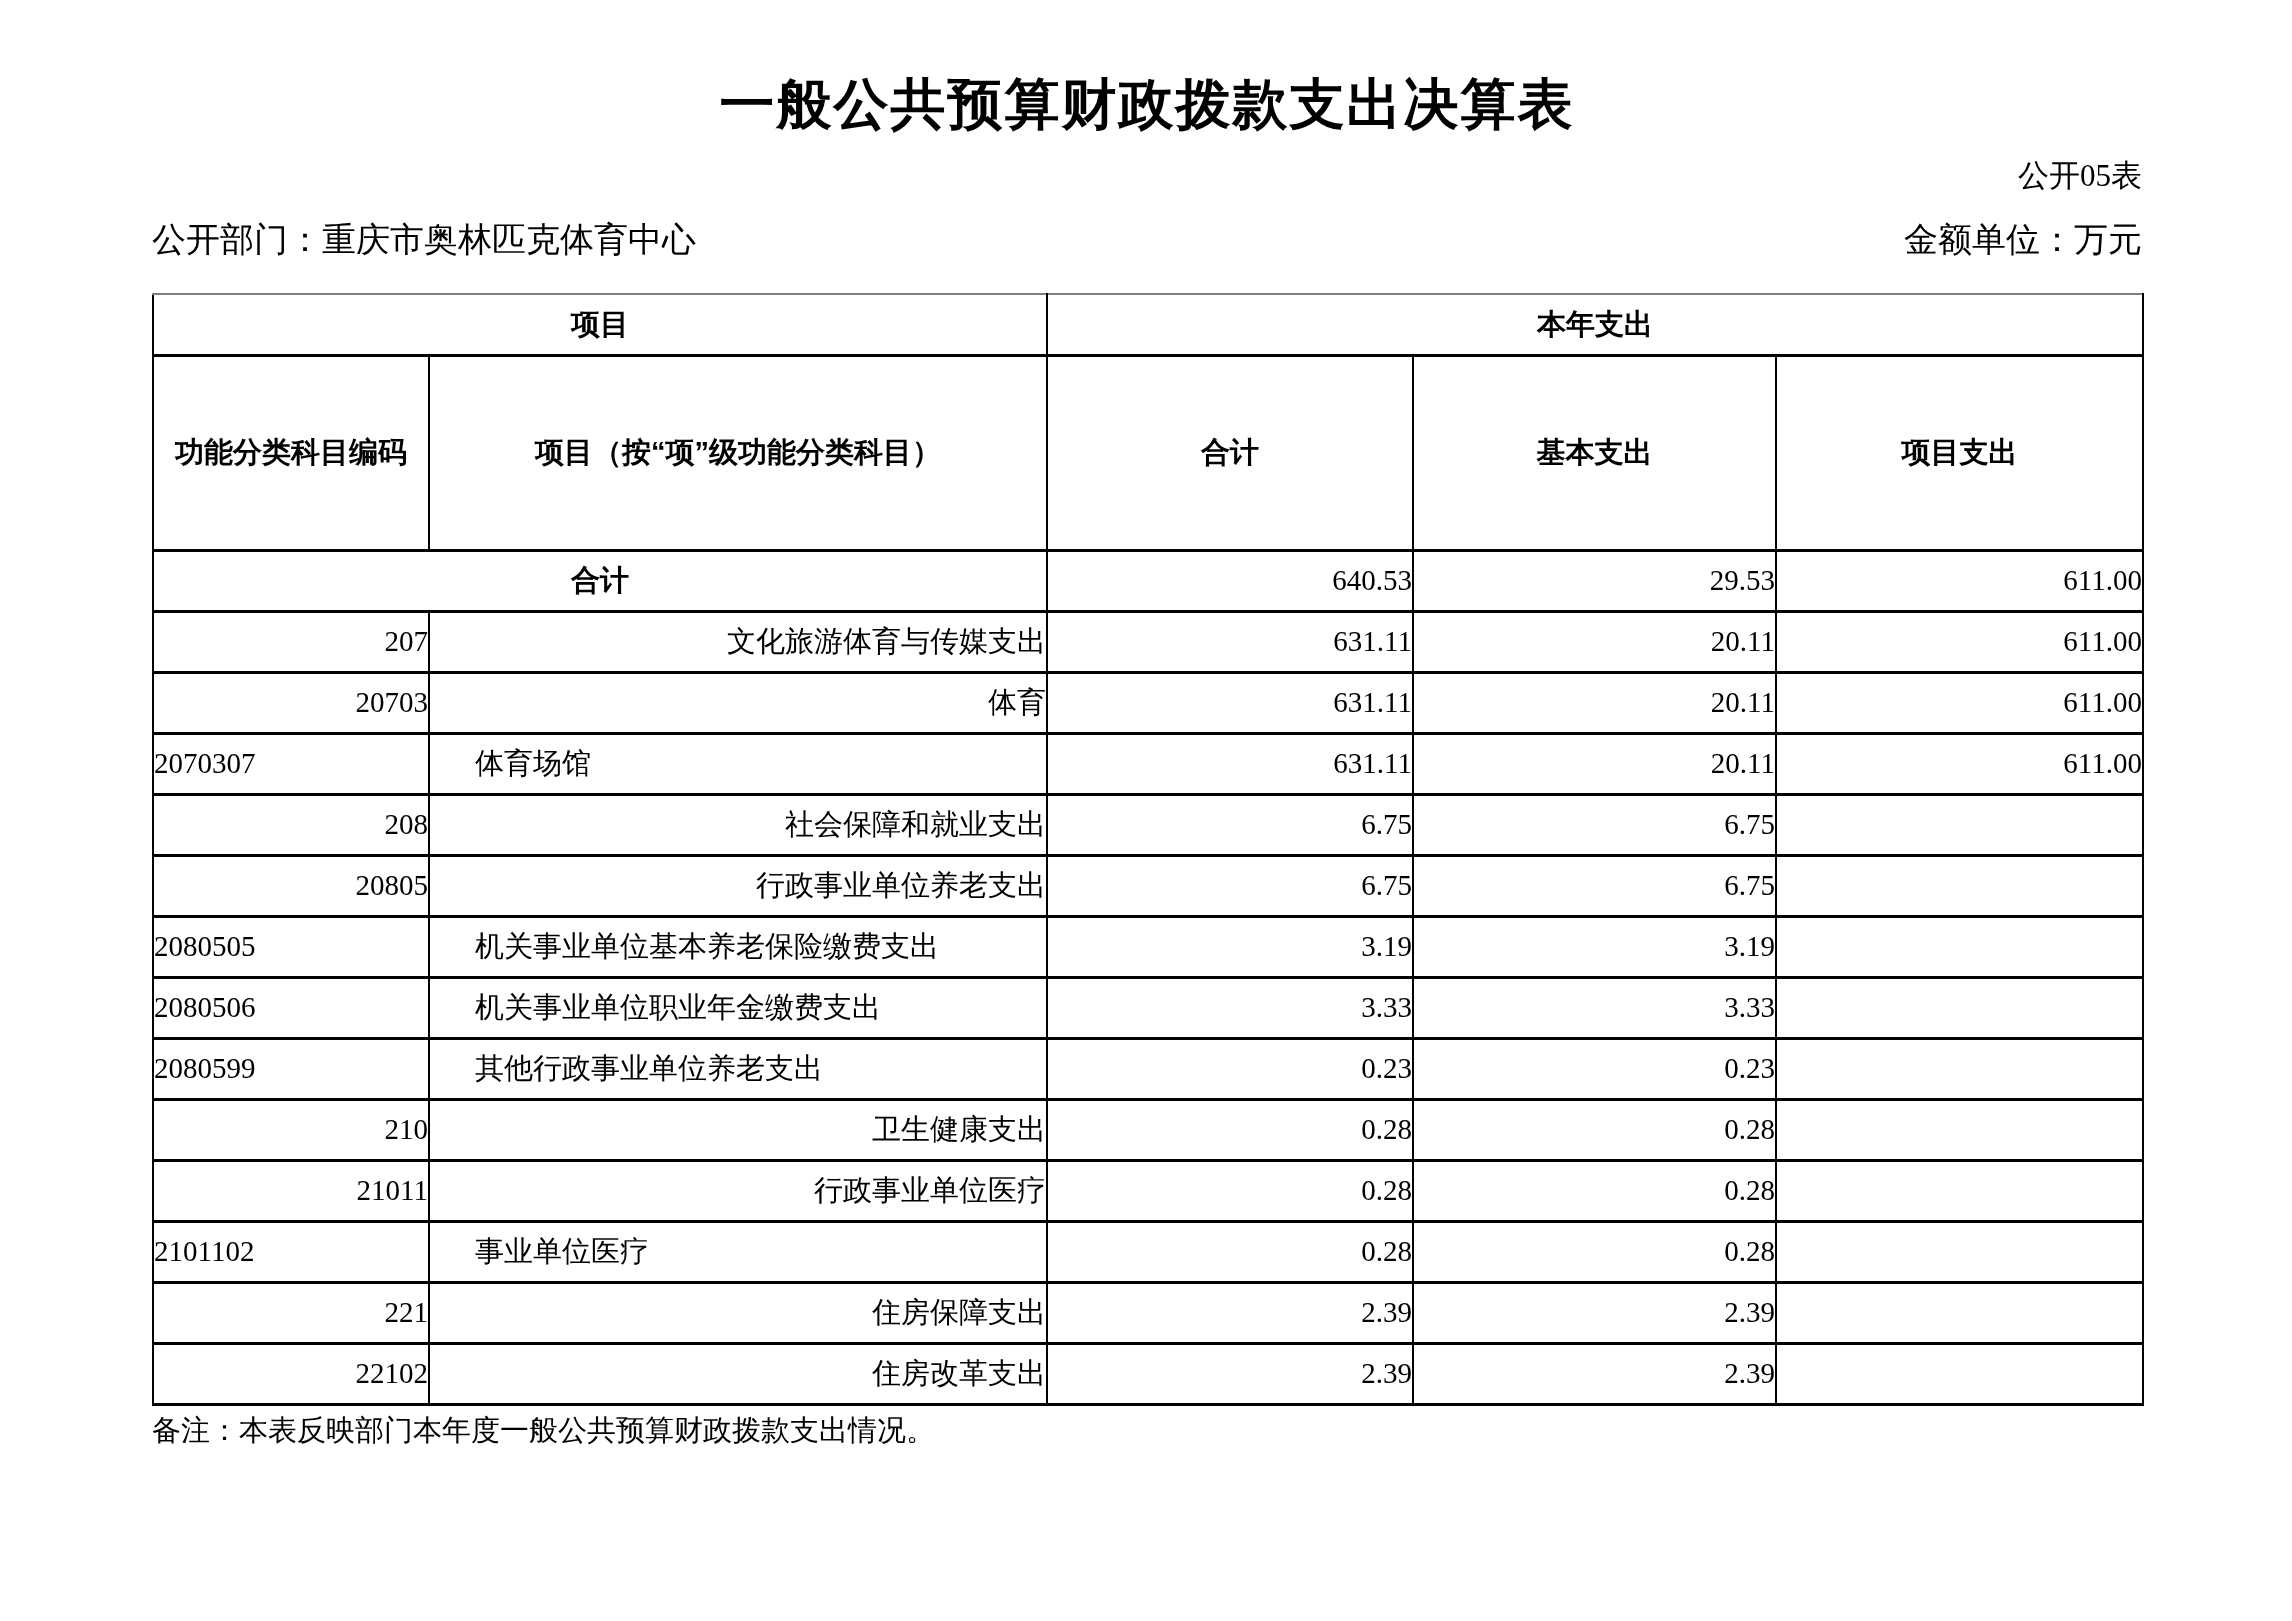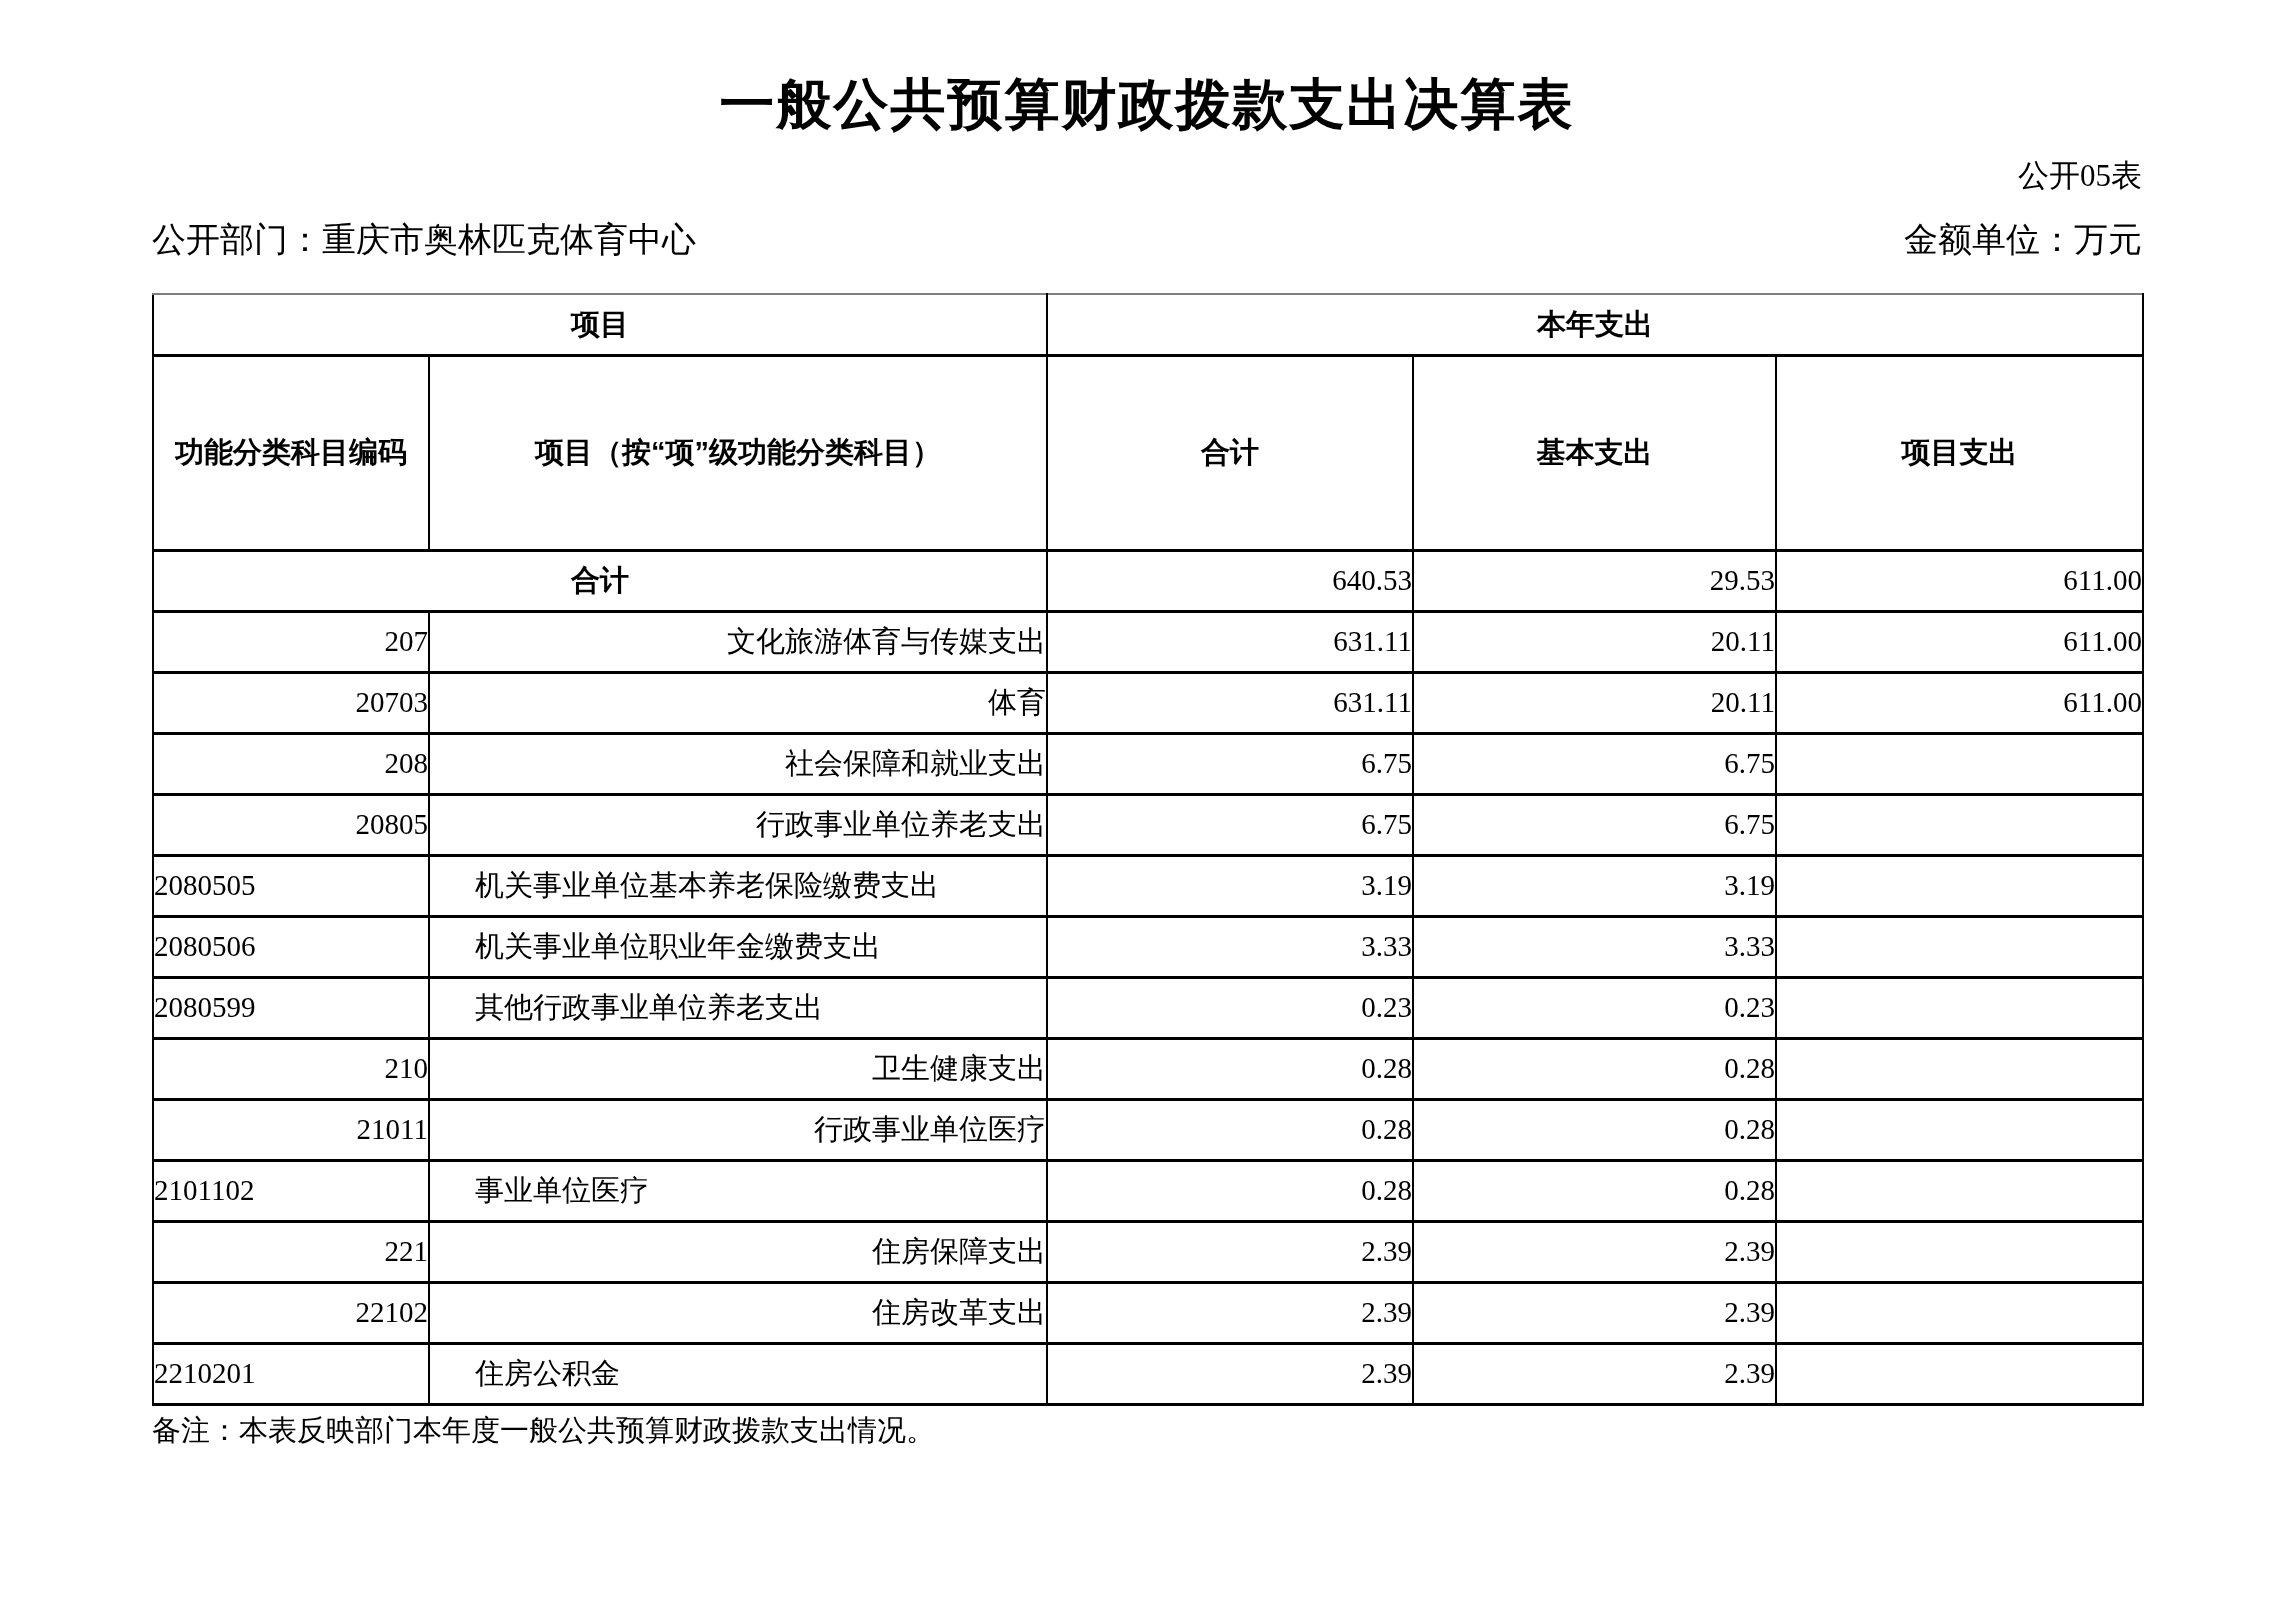--- a/index.html
+++ b/index.html
@@ -160,20 +160,27 @@
           <td class="num-cell">20.11</td>
           <td class="num-cell">611.00</td>
         </tr>
         <tr class="level-bold">
           <td class="code-cell">20703</td>
           <td class="name-cell">体育</td>
           <td class="num-cell">631.11</td>
           <td class="num-cell">20.11</td>
           <td class="num-cell">611.00</td>
         </tr>
+        <tr class="level-detail">
+          <td class="code-cell">2070307</td>
+          <td class="name-cell">体育场馆</td>
+          <td class="num-cell">631.11</td>
+          <td class="num-cell">20.11</td>
+          <td class="num-cell">611.00</td>
+        </tr>
         <tr class="level-bold">
           <td class="code-cell">208</td>
           <td class="name-cell">社会保障和就业支出</td>
           <td class="num-cell">6.75</td>
           <td class="num-cell">6.75</td>
           <td class="num-cell"></td>
         </tr>
         <tr class="level-bold">
           <td class="code-cell">20805</td>
           <td class="name-cell">行政事业单位养老支出</td>
@@ -230,26 +237,19 @@
           <td class="num-cell">2.39</td>
           <td class="num-cell"></td>
         </tr>
         <tr class="level-bold">
           <td class="code-cell">22102</td>
           <td class="name-cell">住房改革支出</td>
           <td class="num-cell">2.39</td>
           <td class="num-cell">2.39</td>
           <td class="num-cell"></td>
         </tr>
-        <tr class="level-detail">
-          <td class="code-cell">2210201</td>
-          <td class="name-cell">住房公积金</td>
-          <td class="num-cell">2.39</td>
-          <td class="num-cell">2.39</td>
-          <td class="num-cell"></td>
-        </tr>
       </tbody>
   </table>
 
   <div class="note-line">备注：本表反映部门本年度一般公共预算财政拨款支出情况。</div>
 
 </div>
 
 
 </body></html>

